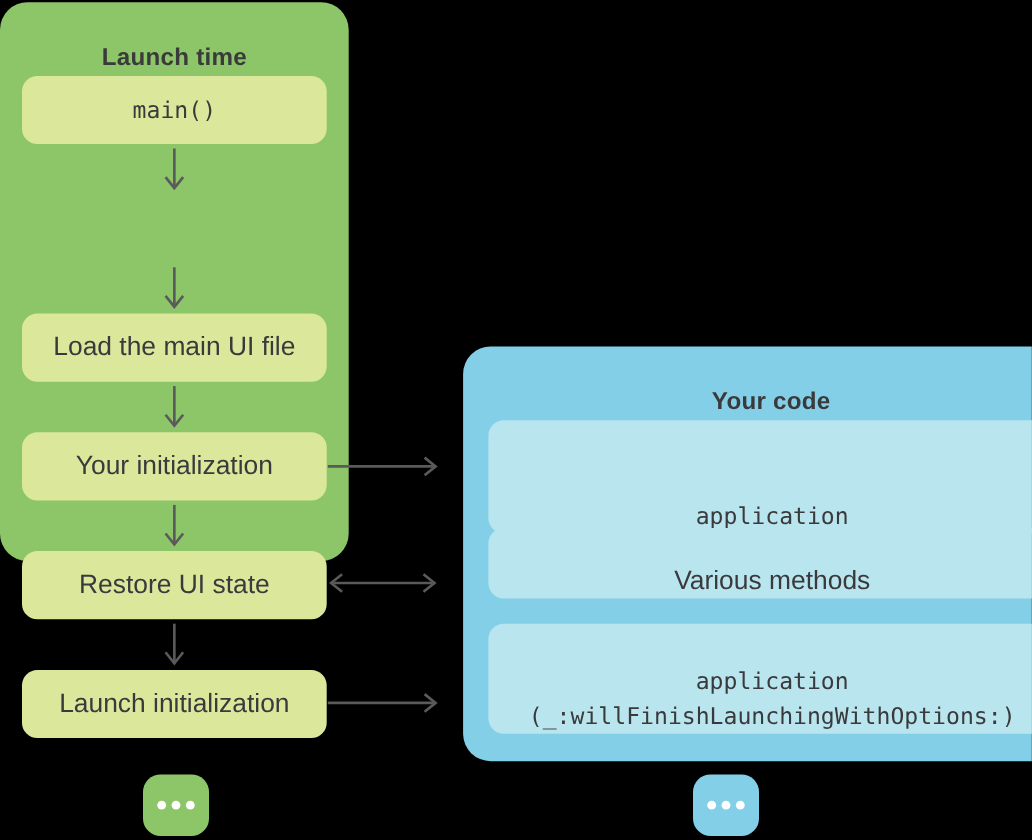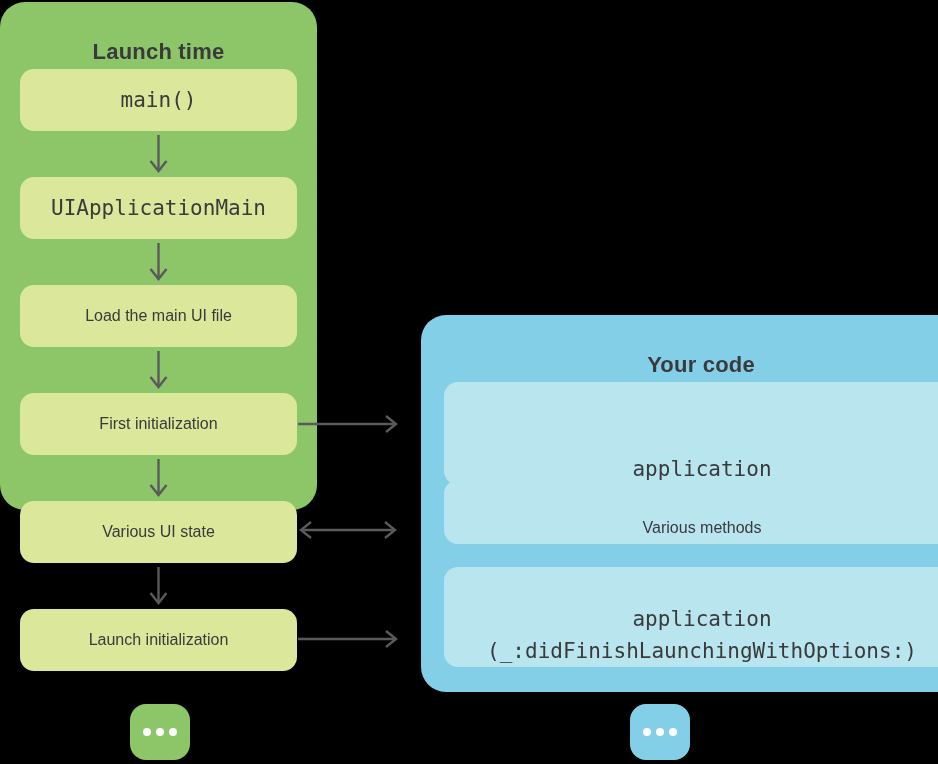--- a/index.html
+++ b/index.html
@@ -33,21 +33,21 @@
     color: var(--text, #3a3a3c);
     letter-spacing: 0.2px;
   }
   .node {
     position: absolute;
     border-radius: 14px;
     display: flex; flex-direction: column;
     align-items: center; justify-content: center;
     text-align: center;
     color: var(--text, #3a3a3c);
-    font-size: 16px;
+    font-size: 24px;
     line-height: 32px;
   }
   .node.code-style {
     font-family: "DejaVu Sans Mono", "Liberation Mono", monospace;
     font-size: 21px;
   }
   .launch .node {
     left: 20px; width: 277px; height: 62px;
     background: var(--launch-box-bg, #dbe79b);
     text-align: right;
@@ -81,38 +81,37 @@
   }
 </style>
 </head>
 <body>
 
 <div class="stage">
 
   <section class="panel launch">
     <h2 class="panel-title">Launch time</h2>
     <div class="node code-style" style="top:67px;">main()</div>
-    <div class="node code-style" style="top:175px;">UIApplicationMain</div>
     <div class="node" style="top:283px;">Load the main UI file</div>
-    <div class="node" style="top:391px;">First initialization</div>
-    <div class="node" style="top:499px;">Various UI state</div>
+    <div class="node" style="top:391px;">Your initialization</div>
+    <div class="node" style="top:499px;">Restore UI state</div>
     <div class="node" style="top:607px;">Launch initialization</div>
   </section>
 
   <section class="panel code">
     <h2 class="panel-title">Your code</h2>
     <div class="node code-style" style="top:67px; height:103px;">
       <span>application</span>
     </div>
     <div class="node" style="top:165px; height:64px;">
       <span>Various methods</span>
     </div>
     <div class="node code-style" style="top:252px; height:100px;">
       <span>application</span>
-      <span>(_:didFinishLaunchingWithOptions:)</span>
+      <span>(_:willFinishLaunchingWithOptions:)</span>
     </div>
   </section>
 
   <svg class="arrows" width="938" height="764" viewBox="0 0 938 764" aria-hidden="true">
 
     <g>
       <line x1="158.5" y1="135" x2="158.5" y2="170"></line>
       <polyline points="150.5,161 158.5,171 166.5,161"></polyline>
     </g>
     <g>

